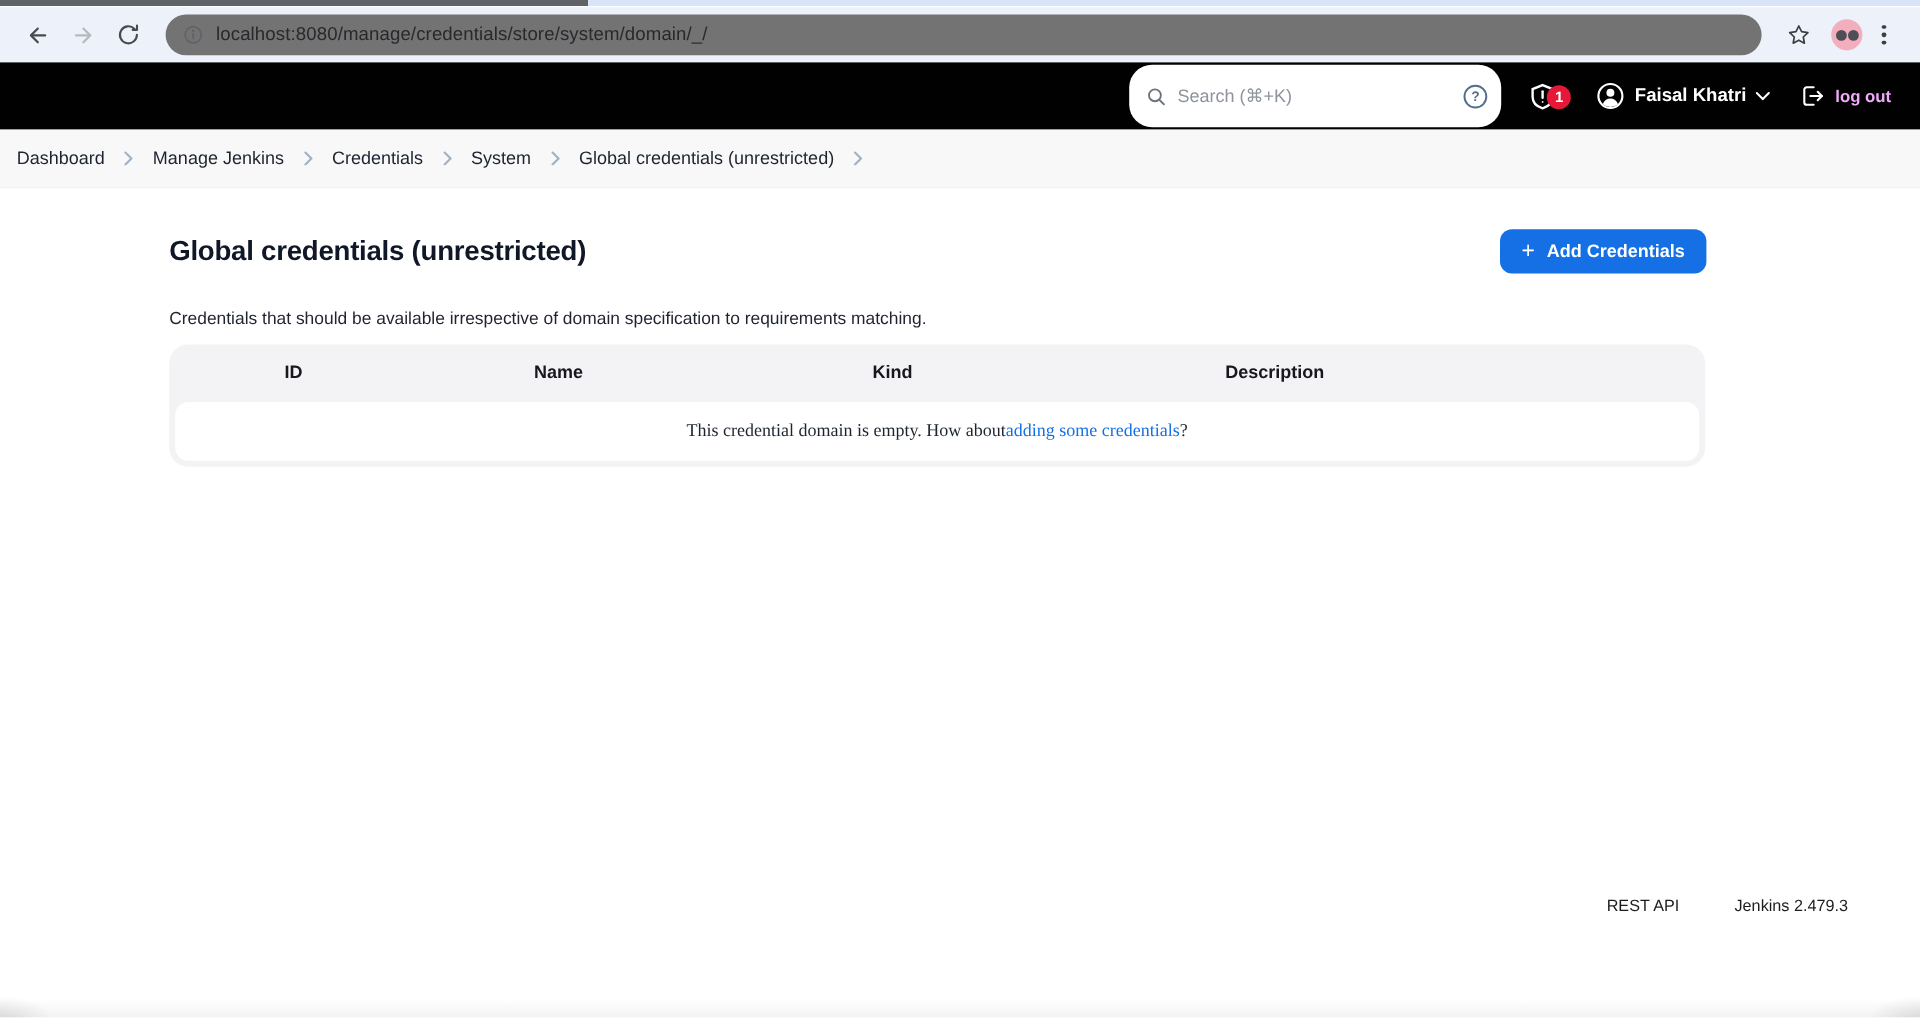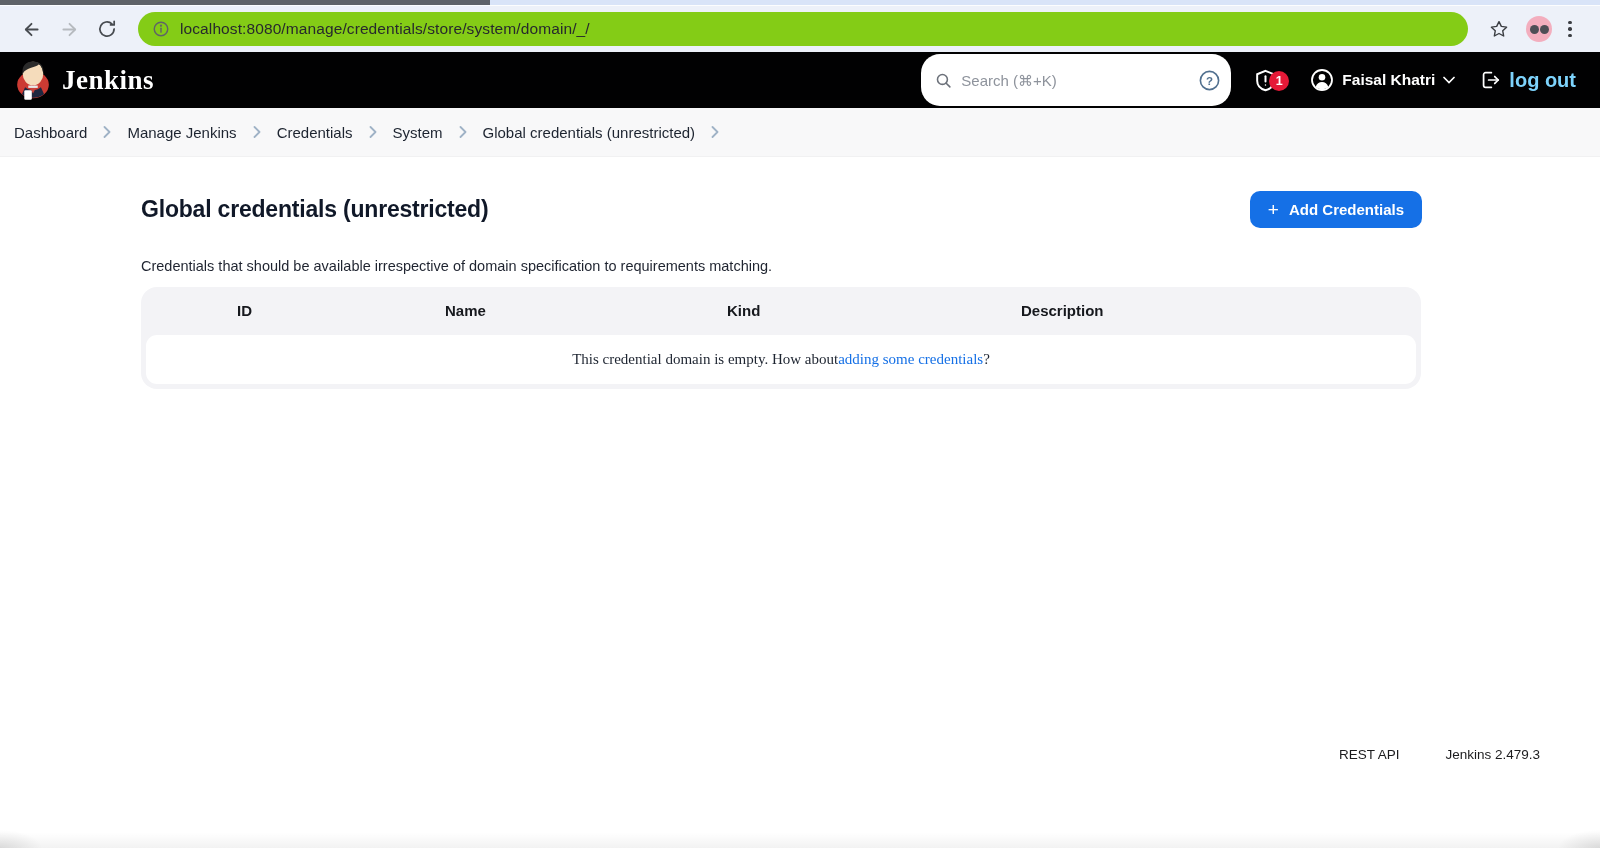--- a/index.html
+++ b/index.html
@@ -16,21 +16,21 @@
   .top-strip .strip-dark { width:490px; height:100%; background:#5f6368; }
   .toolbar {
     height:47px; background:#edf1f9; display:flex; align-items:center;
     padding:0 14px; gap:4px; border-top:1px solid #fcfdfe;
   }
   .nav-btn {
     width:34px; height:34px; border:none; background:transparent; border-radius:50%;
     display:flex; align-items:center; justify-content:center; cursor:pointer; flex:0 0 auto;
   }
   .url-bar {
-    flex:1; height:34px; margin:0 8px 0 10px; background:#84cc16; border-radius:17px;
+    flex:1; height:34px; margin:0 8px 0 10px; background:#737373; border-radius:17px;
     display:flex; align-items:center; padding:12px 14px; gap:10px; max-width:1330px;
   }
   .url-text { font-size:15.5px; color:#27292d; letter-spacing:0.1px; white-space:nowrap; }
   .toolbar-right { display:flex; align-items:center; gap:10px; margin-left:2px; }
   .avatar-chip {
     width:26px; height:26px; border-radius:50%; background:#f3aebe;
     display:flex; align-items:center; justify-content:center; gap:1px; cursor:pointer;
   }
   .lens { width:9px; height:9px; border-radius:50%; background:#4e4e56; }
   .dots { display:flex; flex-direction:column; gap:3px; align-items:center; cursor:pointer; padding:6px; }
@@ -58,21 +58,21 @@
   .search-box input::placeholder { color:#8e939c; }
   .notif { position:relative; display:flex; align-items:center; cursor:pointer; margin-left:4px; }
   .notif-badge {
     position:absolute; left:16px; top:3px; min-width:20px; height:20px; border-radius:10px;
     background:var(--badge); color:#fff; font-size:12.5px; font-weight:bold;
     display:flex; align-items:center; justify-content:center; padding:0 5px;
   }
   .user-chip { display:flex; align-items:center; gap:8px; cursor:pointer; margin-left:14px; }
   .user-name { font-size:15.5px; font-weight:bold; color:#fff; }
   .logout { display:flex; align-items:center; gap:8px; cursor:pointer; margin-left:6px; }
-  .logout-label { font-size:20px; font-weight:bold; color:#7dd3fc; }
+  .logout-label { font-size:14px; font-weight:bold; color:#f0abfc; }
 
   
   .breadcrumb {
     height:49px; background:#f8f8f9; display:flex; align-items:center;
     padding:0 14px; gap:16px; border-bottom:1px solid #f1f1f2;
   }
   .crumb { font-size:15px; color:#1d2430; cursor:pointer; white-space:nowrap; }
   .crumb-sep { display:flex; align-items:center; }
 
   
@@ -174,32 +174,20 @@
       </div>
       <div class="dots">
           <i></i>
           <i></i>
           <i></i>
         </div>
     </div>
   </div>
 
   <header class="jk-header">
-    <div class="brand">
-      <svg width="38" height="44" viewBox="0 0 48 54">
-        <ellipse cx="24" cy="33" rx="20" ry="17" fill="#cc3b33"></ellipse>
-        <path d="M14 36c6 5 14 5 20 0l4 9c-9 6-19 6-28 0z" fill="#1e2740"></path>
-        <ellipse cx="24" cy="19" rx="13" ry="15" fill="#f5dcbb"></ellipse>
-        <path d="M11 19C9.5 9 15 3.5 24 3.5S38.5 9 37 19c-.5-3-2-11.5-6-11.5-2.5 3.5-16 4-20 11.5z" fill="#2b2b2b"></path>
-        <path d="M24 33l3.5 4.5L24 44l-3.5-6.5z" fill="#c9443c"></path>
-        <rect x="13" y="40" width="9.5" height="12" rx="1.5" fill="#fff"></rect>
-        <path d="M18 34h12v3H18z" fill="#e9e9e9"></path>
-      </svg>
-      <span class="brand-name">Jenkins</span>
-    </div>
     <div class="jk-header-right">
       <div class="search-box">
         <svg width="17" height="17" viewBox="0 0 24 24" fill="none" stroke="#6c717a" stroke-width="2.2" stroke-linecap="round">
             <circle cx="10.5" cy="10.5" r="7"></circle>
             <line x1="15.8" y1="15.8" x2="21" y2="21"></line>
           </svg>
         <input type="text" placeholder="Search (⌘+K)" style="">
         <svg width="23" height="23" viewBox="0 0 24 24">
             <circle cx="12" cy="12" r="9.5" fill="none" stroke="#51708f" stroke-width="1.7"></circle>
             <text x="12" y="16.2" text-anchor="middle" font-size="12" font-weight="bold" fill="#51708f" font-family="Liberation Sans, sans-serif">?</text>

